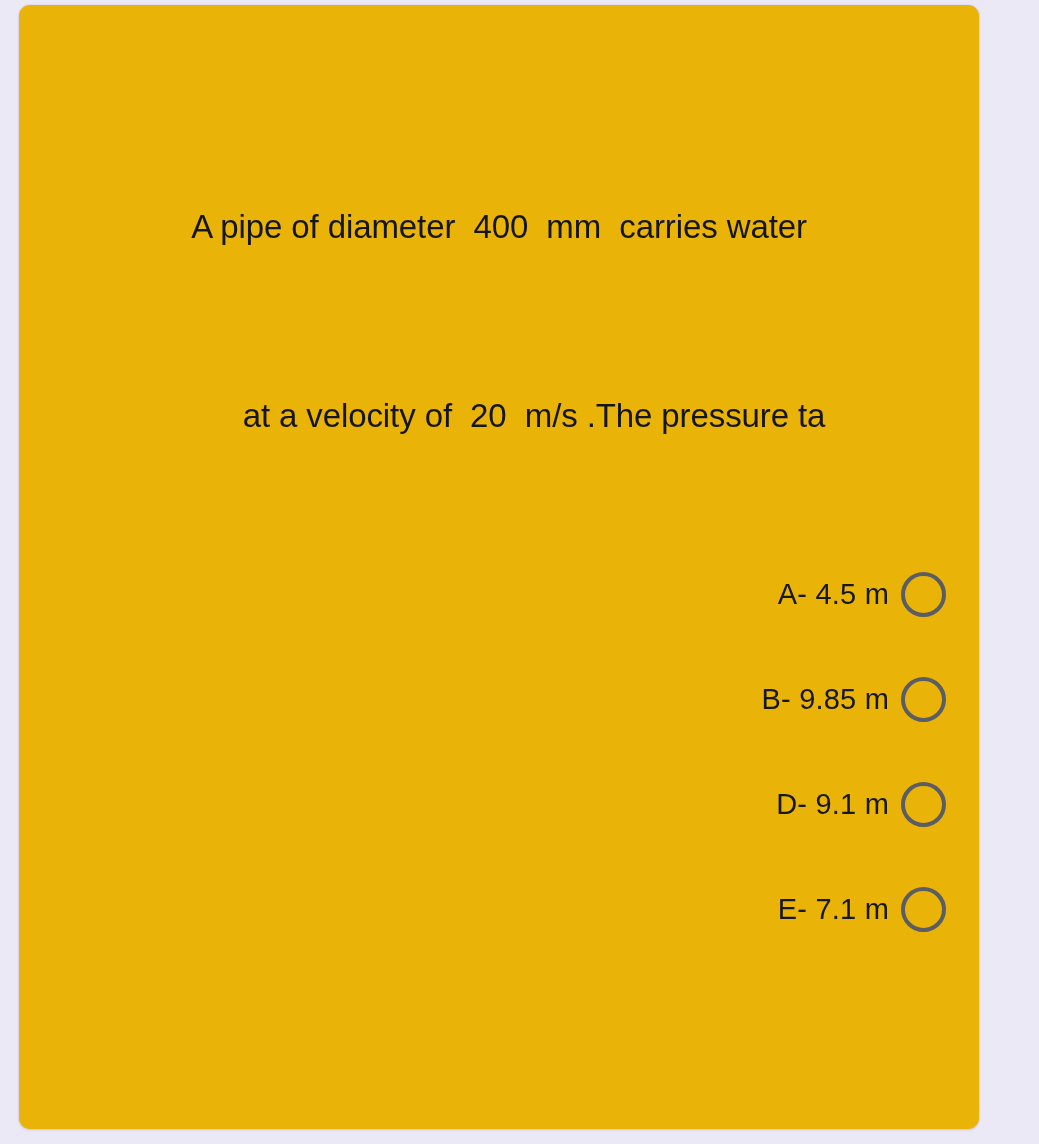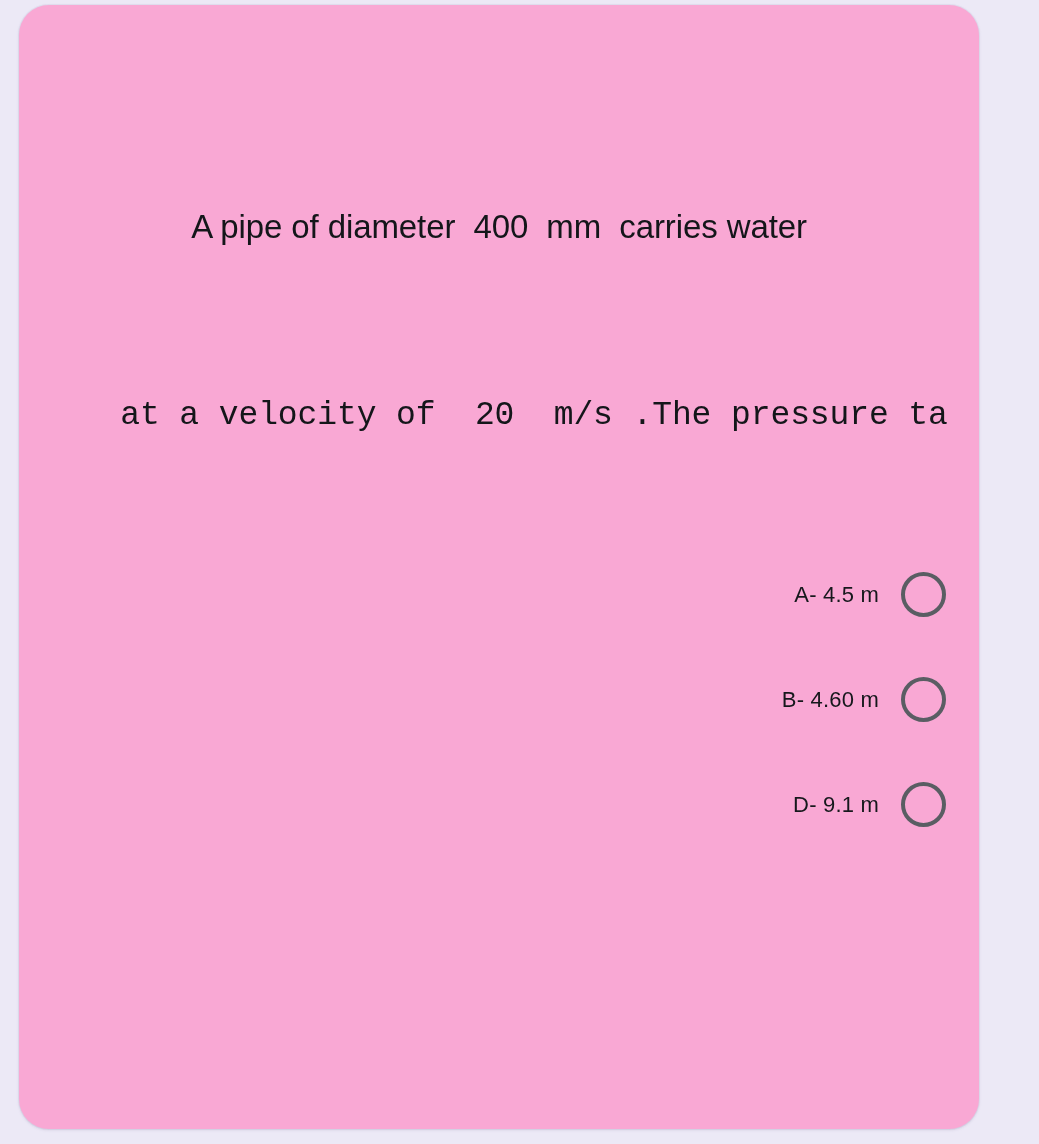--- a/index.html
+++ b/index.html
@@ -14,22 +14,22 @@
     overflow: hidden;
   }
 
   
   #question-card {
     position: absolute;
     left: 19px;
     top: 5px;
     width: 960px;
     height: 1124px;
-    background: #f9a8d4;
-    border-radius: 30px;
+    background: #eab308;
+    border-radius: 11px;
     box-shadow: 0 1px 3px rgba(120,115,150,0.22),
                 0 0 0 1px rgba(190,185,215,0.18);
     box-sizing: border-box;
     overflow: hidden;
   }
 
   
   #question-statement {
     position: absolute;
     left: 0;
@@ -41,44 +41,43 @@
     line-height: 63px;
     letter-spacing: -0.1px;
     white-space: pre;
   }
   .q-line {
     display: block;
     white-space: pre;
   }
   .q-line.l2 {
     padding-left: 70px;
-    font-family: Liberation Mono, monospace;
   }
 
   
   #options-list {
     position: absolute;
     left: 0;
     top: 563px;
     width: 960px;
   }
   .option-row {
     display: flex;
     align-items: center;
     justify-content: flex-end;
     height: 53px;
     margin-bottom: 52px;
     padding-right: 33px;
   }
   .option-label {
-    font-size: 22px;
+    font-size: 29px;
     color: #16181c;
     letter-spacing: 0.2px;
     white-space: pre;
-    margin-right: 22px;
+    margin-right: 12px;
     text-align: right;
   }
   .option-radio {
     width: 45px;
     height: 45px;
     border-radius: 50%;
     border: 4px solid #5a5d63;
     box-sizing: border-box;
     flex: 0 0 auto;
   }
@@ -96,26 +95,30 @@
   </div>
 
   <div id="options-list">
 
     <div class="option-row">
       <span class="option-label">A- 4.5 m</span>
       <span class="option-radio"></span>
     </div>
 
     <div class="option-row">
-      <span class="option-label">B- 4.60 m</span>
+      <span class="option-label">B- 9.85 m</span>
       <span class="option-radio"></span>
     </div>
 
 
     <div class="option-row">
       <span class="option-label">D- 9.1 m</span>
       <span class="option-radio"></span>
     </div>
 
+    <div class="option-row">
+      <span class="option-label">E- 7.1 m</span>
+      <span class="option-radio"></span>
+    </div>
 
   </div>
 
 </div>
 
 </body></html>

